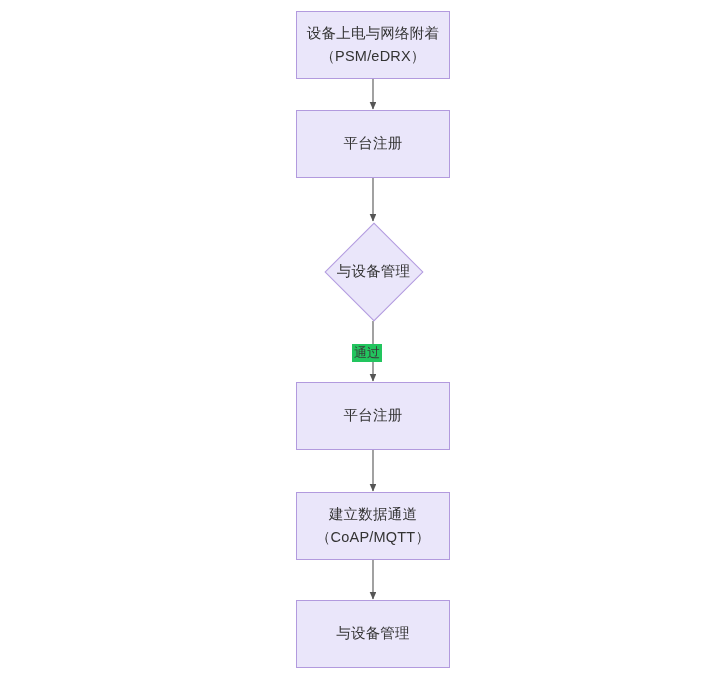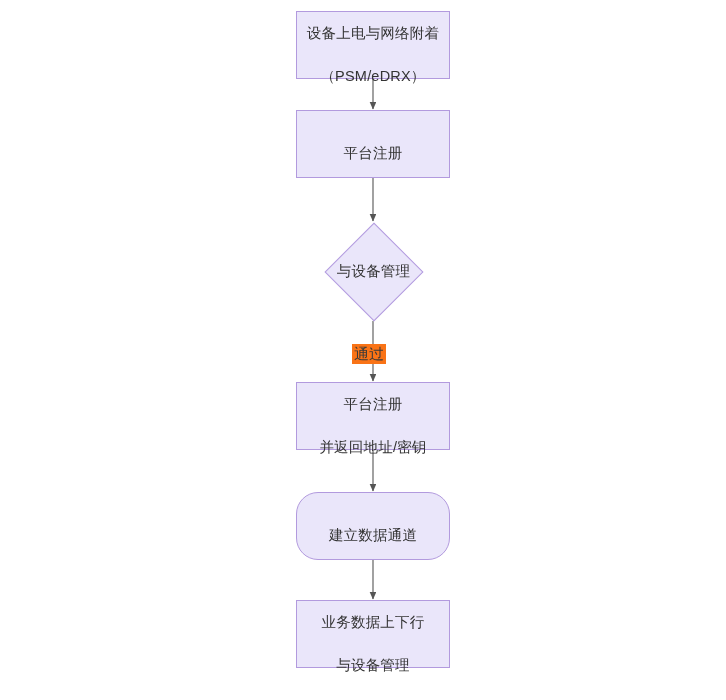--- a/index.html
+++ b/index.html
@@ -37,33 +37,32 @@
     color: #333333;
     font-size: 14.5px;
     line-height: 1.62;
     letter-spacing: 0.2px;
     text-align: center;
     white-space: nowrap;
   }
 
   .node .line {
     display: block;
-    margin-top: 20px;
   }
 
   
   .proc {
     left: 296px;
     width: 154px;
     height: 68px;
   }
   #node-power      { top: 11px;  }
   #node-bootstrap  { top: 110px; }
   #node-register   { top: 382px; }
-  #node-channel    { top: 492px; border-radius: 22px; }
+  #node-channel    { top: 492px; }
   #node-business   { top: 600px; }
 
   
   .decision-wrap {
     position: absolute;
     left: 324px;
     top: 222px;
     width: 99px;
     height: 99px;
   }
@@ -91,23 +90,23 @@
     justify-content: center;
     color: #333333;
     font-size: 14.5px;
     letter-spacing: 0.2px;
     white-space: nowrap;
   }
 
   
   .edge-label {
     position: absolute;
-    background: #f97316;
+    background: #22c55e;
     color: #3a3a3a;
-    font-size: 15px;
+    font-size: 13px;
     line-height: 1.2;
     padding: 1px 2px;
     white-space: nowrap;
   }
   #label-pass {
     left: 352px;
     top: 344px;
   }
 </style>
 </head>
@@ -142,23 +141,22 @@
 
 <div class="decision-wrap">
   <div class="decision-shape"></div>
   <div class="decision-label">与设备管理</div>
 </div>
 
 <div class="edge-label" id="label-pass">通过</div>
 
 <div class="node proc" id="node-register">
   <span class="line">平台注册</span>
-  <span class="line">并返回地址/密钥</span>
 </div>
 
 <div class="node proc" id="node-channel">
   <span class="line">建立数据通道</span>
+  <span class="line">（CoAP/MQTT）</span>
 </div>
 
 <div class="node proc" id="node-business">
-  <span class="line">业务数据上下行</span>
   <span class="line">与设备管理</span>
 </div>
 
 </body></html>

